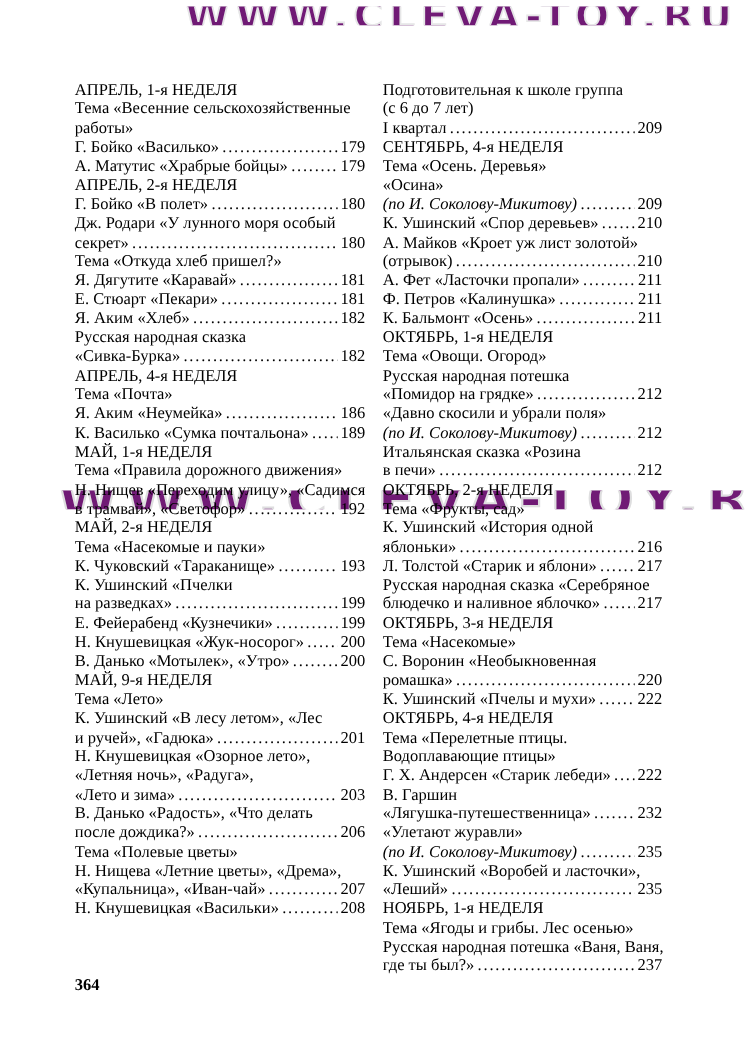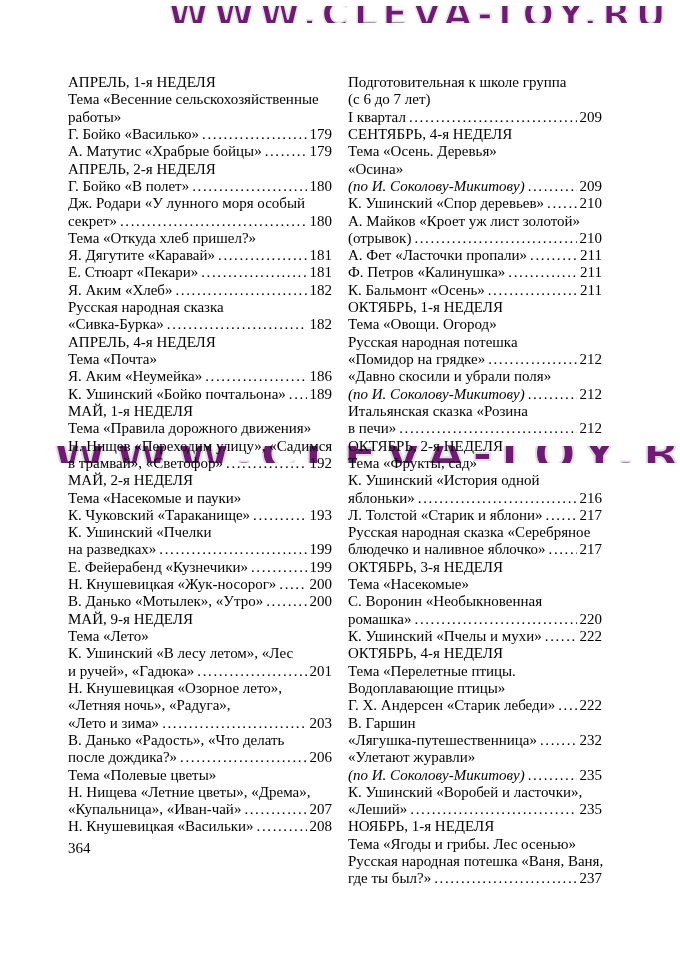--- a/index.html
+++ b/index.html
@@ -18,21 +18,21 @@
   .line{white-space:nowrap;}
   .line.paged{display:flex;align-items:baseline;}
   .txt{flex:0 0 auto;}
   .txt.it{font-style:italic;}
   .dots{flex:1 1 auto;overflow:hidden;white-space:nowrap;margin:0 3px 0 3px;}
   .dots::after{
     content:"..........................................................................................................";
     letter-spacing:1.6px;
   }
   .pg{flex:0 0 auto;}
-  .footer-num{position:absolute;left:68px;top:840px;}
+  .footer-num{position:absolute;left:68px;top:888px;font-weight:bold;}
   .watermark{
     position:absolute;white-space:nowrap;overflow:hidden;
     font-family:"DejaVu Sans", sans-serif;font-weight:bold;
     text-transform:uppercase;
     color:#701a75;-webkit-text-stroke:2px #dededf;
     text-shadow:0 0 1px #e4e4e5;
     pointer-events:none;user-select:none;
   }
   .wm-top{left:168px;top:6px;width:512px;font-size:37px;letter-spacing:5px;-webkit-text-stroke:1.6px #e6e6e7;}
   .wm-mid{left:52px;top:446px;width:628px;font-size:50px;letter-spacing:7px;}
@@ -126,21 +126,21 @@
       </div>
       <div class="entry item">
         <div class="line paged">
           <span class="txt">Я. Аким «Неумейка»</span>
           <span class="dots"></span>
           <span class="pg">186</span>
         </div>
       </div>
       <div class="entry item">
         <div class="line paged">
-          <span class="txt">К. Ушинский «Бойко почтальона»</span>
+          <span class="txt">К. Василько «Сумка почтальона»</span>
           <span class="dots"></span>
           <span class="pg">189</span>
         </div>
       </div>
       <div class="entry week">
         <div class="line"><span class="txt">МАЙ, 1-я НЕДЕЛЯ</span></div>
       </div>
       <div class="entry theme">
         <div class="line"><span class="txt">Тема «Правила дорожного движения»</span></div>
       </div>

